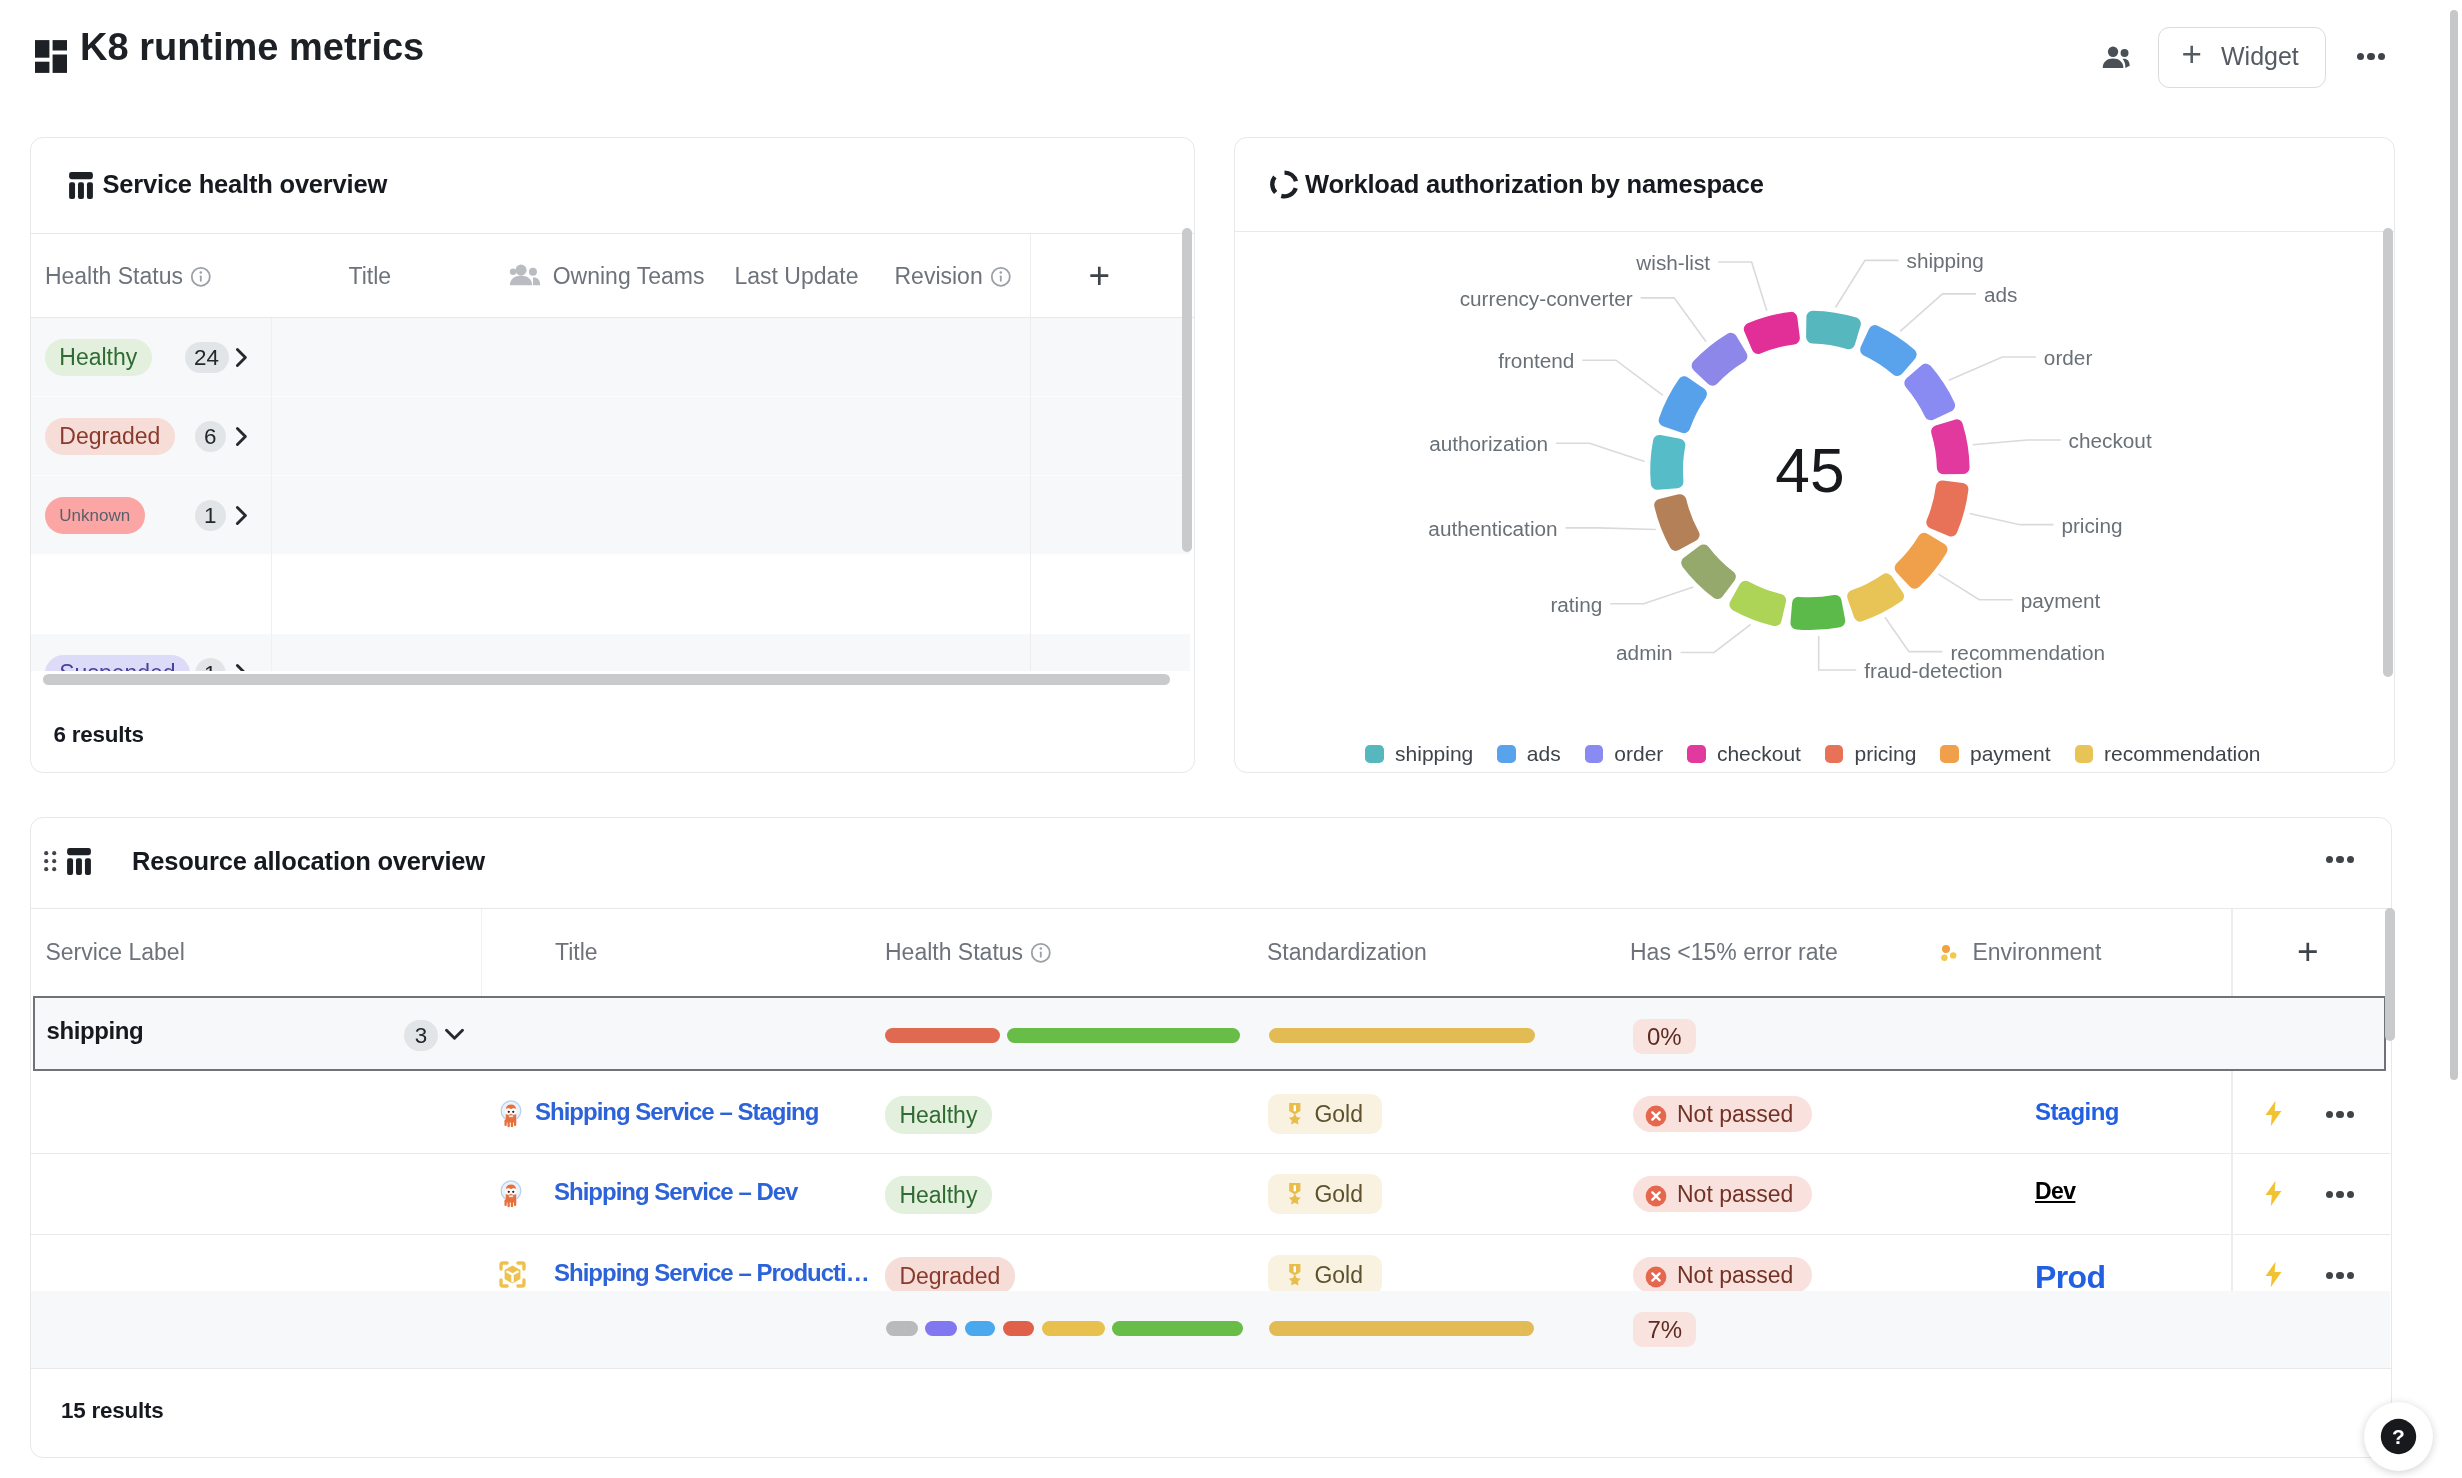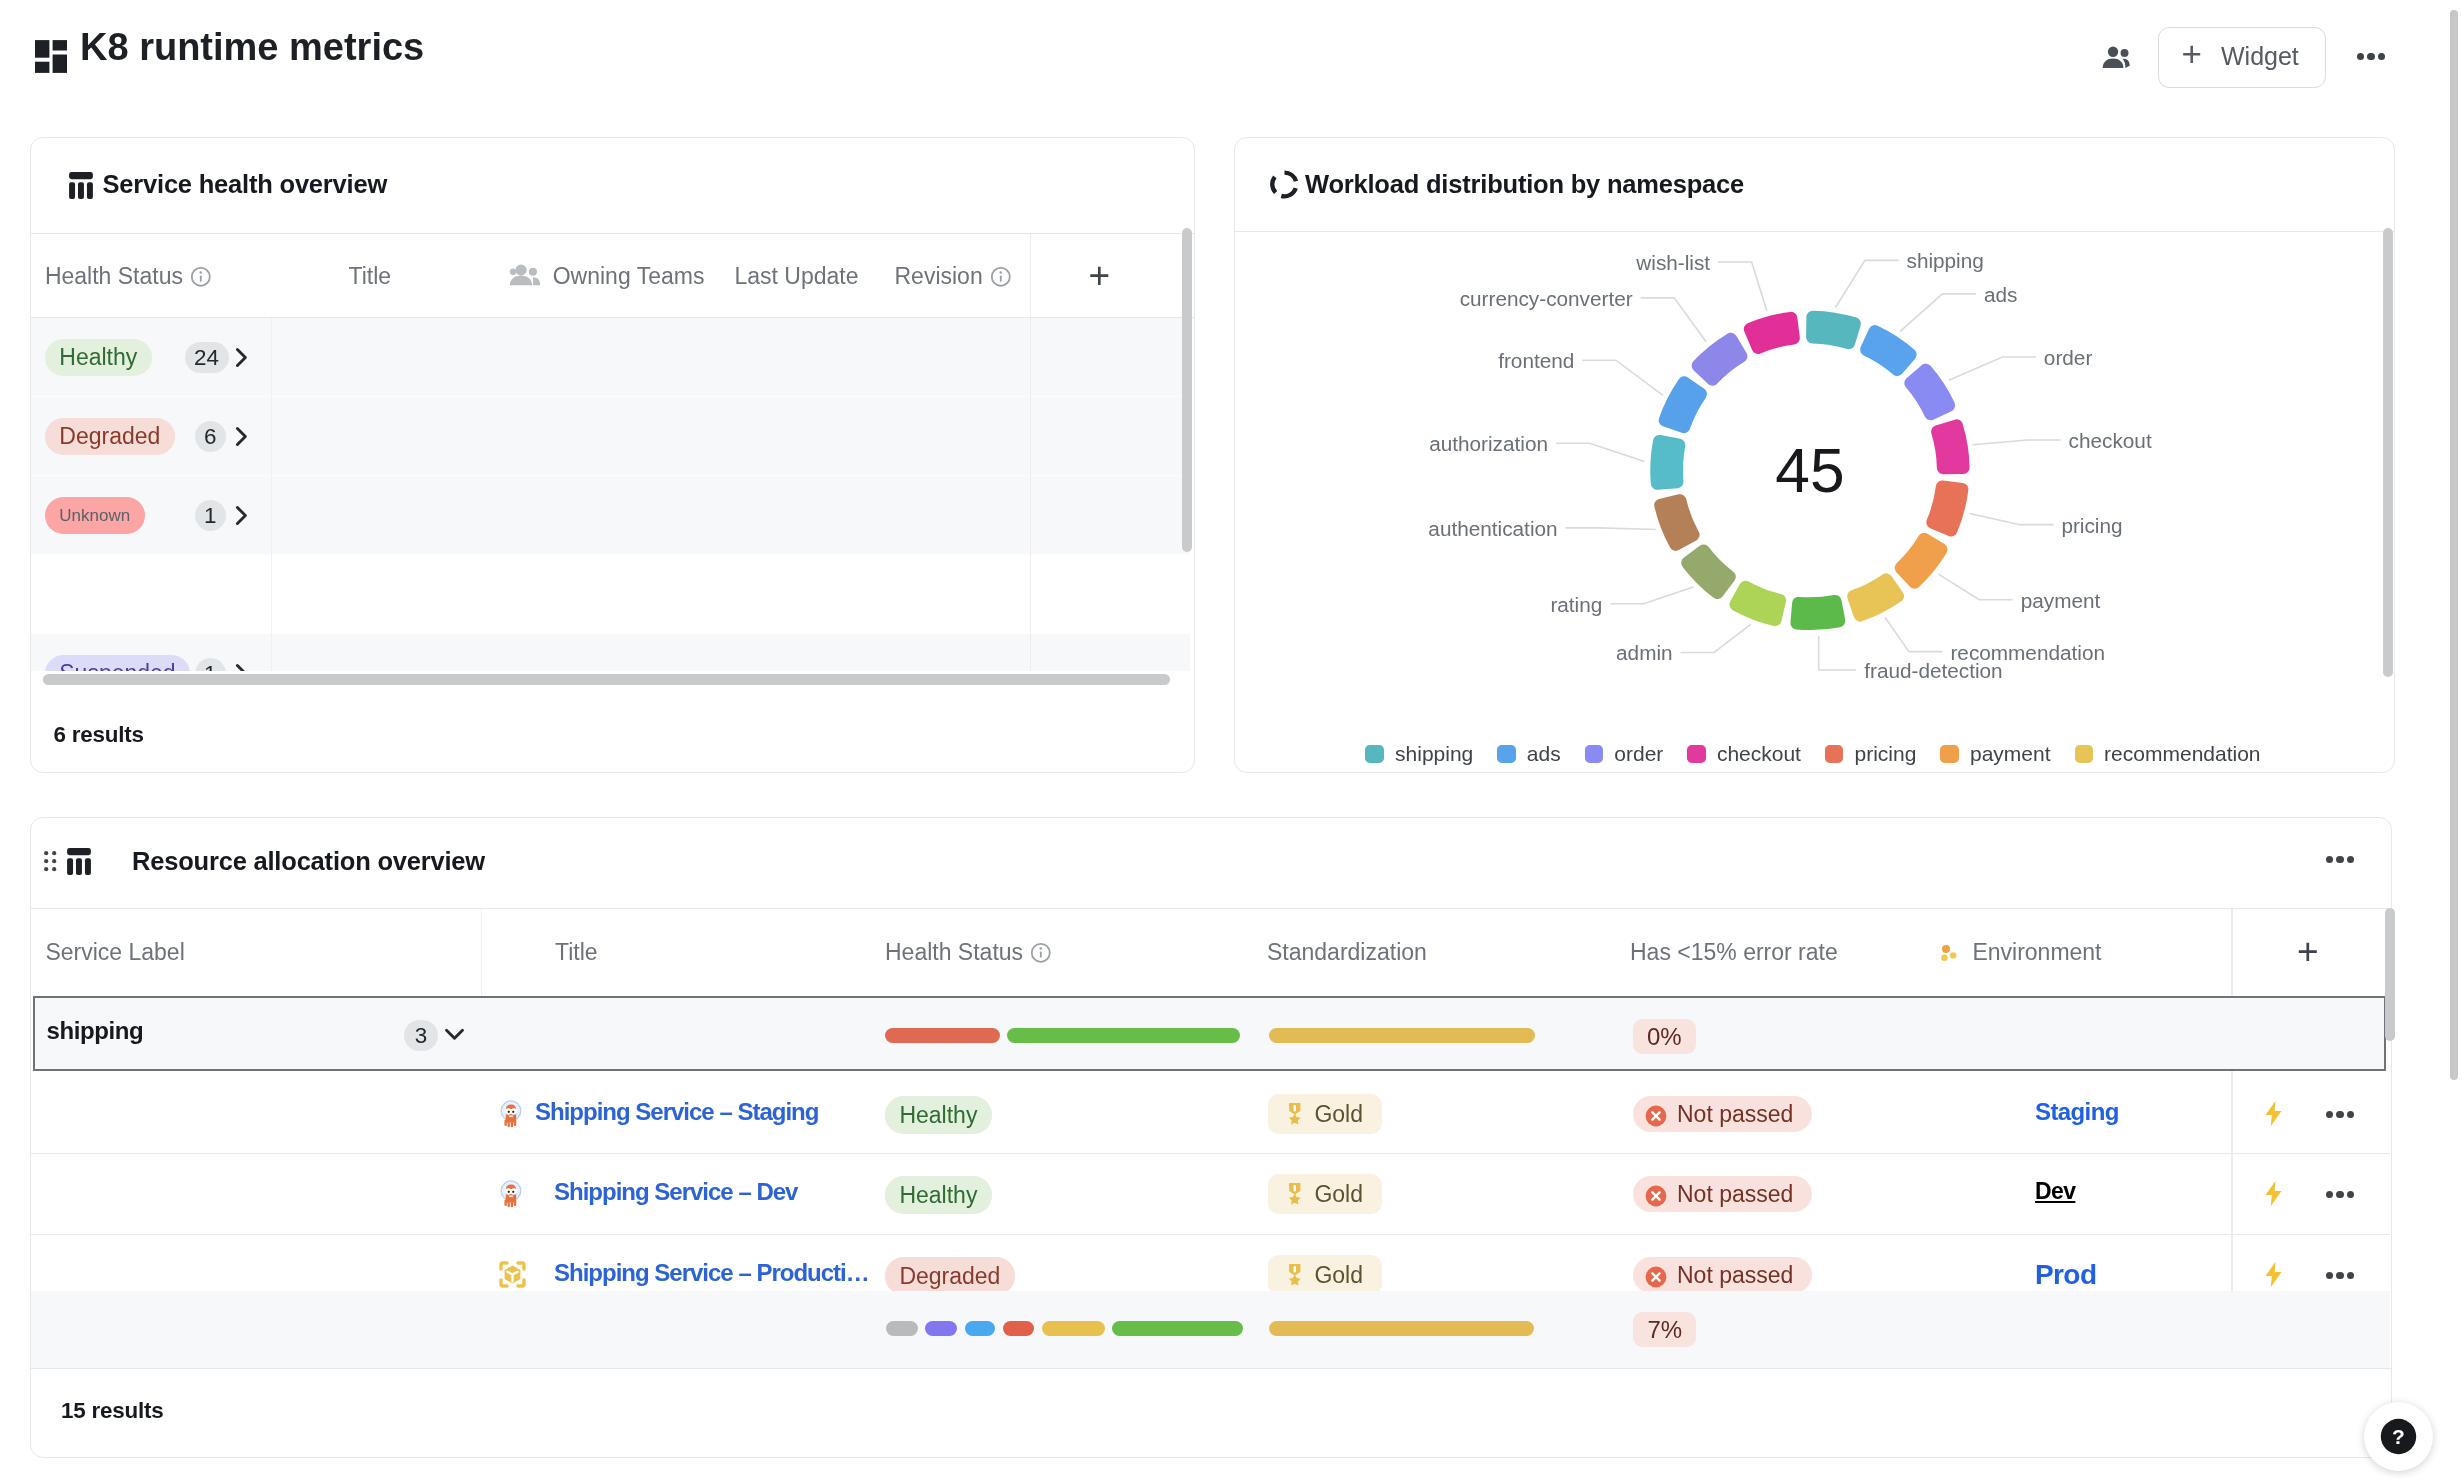--- a/index.html
+++ b/index.html
@@ -102,21 +102,21 @@
 <div style="position:absolute;left:23px;top:584px;font-size:22.4px;font-weight:700;letter-spacing:-0.2px;color:#16191f;">6 results</div>
 </div>
 <div class="card" style="left:1234px;top:137px;width:1161px;height:636px;">
 <svg style="position:absolute;left:35px;top:32px" width="29" height="29" viewBox="0 0 36 36">
 <g fill="none" stroke="#1d2025" stroke-width="5.4">
 <path d="M 18 3.2 A 14.8 14.8 0 0 1 32.2 14"></path>
 <path d="M 32 22.5 A 14.8 14.8 0 0 1 14 32.2"></path>
 <path d="M 7 28 A 14.8 14.8 0 0 1 6 8.5"></path>
 </g>
     </svg>
-<div style="position:absolute;left:70px;top:32px;font-size:25.5px;font-weight:700;letter-spacing:-0.2px;color:#16191f;">Workload distribution by namespace</div>
+<div style="position:absolute;left:70px;top:32px;font-size:25.5px;font-weight:700;letter-spacing:-0.2px;color:#16191f;">Workload authorization by namespace</div>
 <div style="position:absolute;left:0;top:93px;width:1159px;height:0.8px;background:#e7e8ea;"></div>
 <svg width="1161" height="636" viewBox="0 0 1454 796" style="position:absolute;left:0;top:0;" font-family="Liberation Sans, sans-serif">
 <polyline points="752,212 789,153 831,153" fill="none" stroke="#d9dadc" stroke-width="2"></polyline>
       <polyline points="833,242 886,195 928,195" fill="none" stroke="#d9dadc" stroke-width="2"></polyline>
       <polyline points="894,303 961,274 1003,274" fill="none" stroke="#d9dadc" stroke-width="2"></polyline>
       <polyline points="924,384 992,378 1034,378" fill="none" stroke="#d9dadc" stroke-width="2"></polyline>
       <polyline points="920,470 983,484 1025,484" fill="none" stroke="#d9dadc" stroke-width="2"></polyline>
       <polyline points="881,546 932,578 974,578" fill="none" stroke="#d9dadc" stroke-width="2"></polyline>
       <polyline points="814,600 844,643 886,643" fill="none" stroke="#d9dadc" stroke-width="2"></polyline>
       <polyline points="731,623 731,666 778,666" fill="none" stroke="#d9dadc" stroke-width="2"></polyline>
@@ -299,21 +299,21 @@
 <span style="position:absolute;left:854px;top:21.6px;height:38px;line-height:38px;padding:0 14.4px;border-radius:18.4px;background:#f7ddd8;color:#8a3a2c;font-size:23px;">Degraded</span>
 <span style="position:absolute;left:1237px;top:20px;height:40px;line-height:40px;padding:0 19px 0 16px;border-radius:11.2px;background:#faf2e0;color:#5c522e;font-size:23px;"><svg width="21.6" height="24" viewBox="0 0 27 30" style="vertical-align:-4.8px;margin-right:8.8px">
               <path d="M6.5 0 H20.5 V10 L13.5 14.5 L6.5 10 Z" fill="#e7bd4b"></path>
               <rect x="12" y="2.5" width="3" height="8" rx="1.5" fill="#fff"></rect>
               <path d="M13.5 13 L15.9 17.6 L21 18.4 L17.3 22 L18.2 27 L13.5 24.6 L8.8 27 L9.7 22 L6 18.4 L11.1 17.6 Z" fill="#e7bd4b"></path>
             </svg>Gold</span>
 <span style="position:absolute;left:1602px;top:22.4px;height:36px;line-height:36px;padding:0 19px 0 11.2px;border-radius:18.4px;background:#f9e2dd;color:#743227;font-size:23px;"><svg width="24" height="24" viewBox="0 0 30 30" style="vertical-align:-5.6px;margin-right:8.8px">
               <circle cx="15" cy="15" r="13" fill="#e4674e"></circle>
               <path d="M10.5 10.5 L19.5 19.5 M19.5 10.5 L10.5 19.5" stroke="#fff" stroke-width="3" stroke-linecap="round"></path>
             </svg>Not passed</span>
-<span style="position:absolute;left:2004px;top:24px;font-size:28px;font-weight:700;letter-spacing:-0.6px;color:#2160e2;">Prod</span>
+<span style="position:absolute;left:2004px;top:24px;font-size:32px;font-weight:700;letter-spacing:-0.6px;color:#2160e2;">Prod</span>
 <span style="position:absolute;left:2232px;top:26px;"><svg width="21" height="27" viewBox="0 0 26 34">
               <path d="M15.5 1 L3 19 L11 19 L9.5 33 L23 14 L14.5 14 Z" fill="#f2c233"></path>
             </svg></span>
 <div style="position:absolute;left:2295px;top:37px;display:flex;gap:3.2px">
             <span style="width:7.2px;height:7.2px;border-radius:50%;background:#3f444a"></span>
             <span style="width:7.2px;height:7.2px;border-radius:50%;background:#3f444a"></span>
             <span style="width:7.2px;height:7.2px;border-radius:50%;background:#3f444a"></span>
           </div>
 </div>
       </div>

